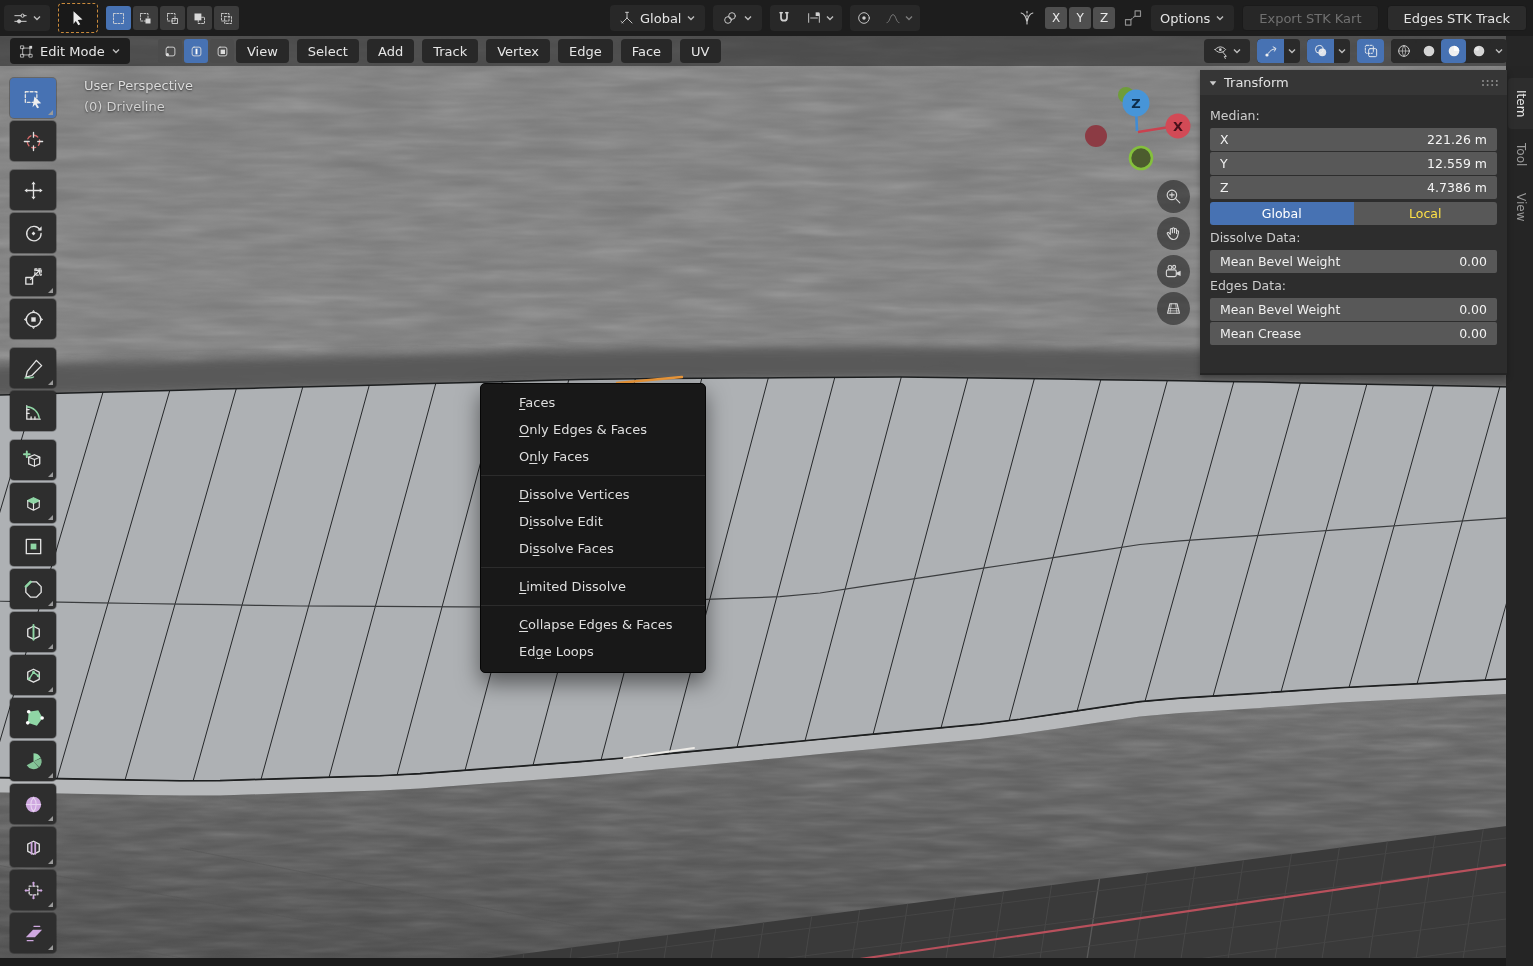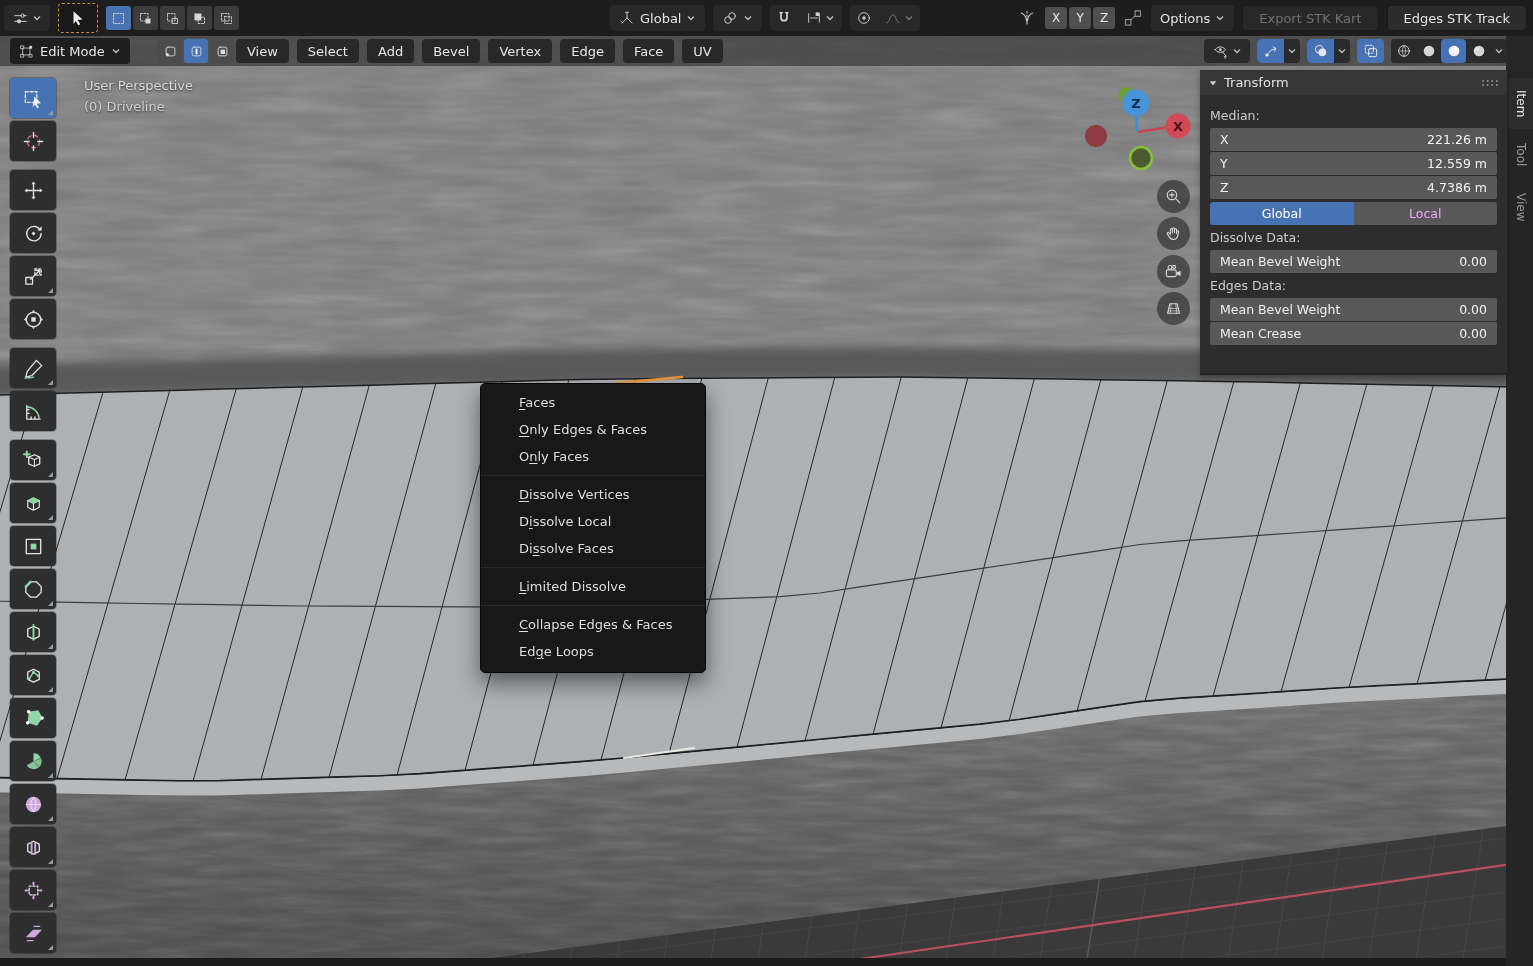--- a/index.html
+++ b/index.html
@@ -65,21 +65,21 @@
   
   .sidebar { position:absolute; left:1200px; top:34px; width:307px; height:305px; background:#2d2d2d; z-index:18; border-bottom:2px solid #242424; box-shadow:0 3px 6px rgba(0,0,0,.3); font-size:12.5px; }
   .panel-head { height:25px; background:#363636; display:flex; align-items:center; padding:0 8px; color:#e2e2e2; gap:6px; }
   .panel-head .tri { width:10px; height:10px; color:#cdcdcd; }
   .panel-head .grip { margin-left:auto; color:#8f8f8f; width:18px; height:10px; }
   .panel-body { padding:8px 10px 0 10px; }
   .plabel { color:#cdcdcd; margin:5px 0 5px 0; }
   .prow { display:flex; justify-content:space-between; align-items:center; height:23px; background:#585858; border-radius:2px; margin-bottom:1px; padding:0 10px; color:#f0f0f0; }
   .prow .pv { color:#f4f4f4; }
   .ptoggle { display:flex; height:23px; margin:3px 0 4px 0; border-radius:3px; overflow:hidden; }
-  .ptoggle > div { flex:1; display:flex; align-items:center; justify-content:center; background:#585858; color:#f0abfc; }
+  .ptoggle > div { flex:1; display:flex; align-items:center; justify-content:center; background:#585858; color:#fde047; }
   .ptoggle > div.on { background:#4772b3; color:#fff; }
 
   
   .tabstrip { position:absolute; left:1506px; top:0; width:27px; height:930px; background:#252525; z-index:17; }
   .vtab { writing-mode:vertical-rl; display:flex; align-items:center; justify-content:center; width:25px; margin:2px 0 2px 2px; padding:12px 0; color:#9b9b9b; font-size:12px; border-radius:4px 0 0 4px; }
   .vtab.on { background:#2d2d2d; color:#e4e4e4; }
   .vtab:first-child { margin-top:42px; }
 
   
   .menu { position:absolute; left:480px; top:347px; width:226px; background:#181818; border:1px solid #060606; border-radius:5px; box-shadow:0 10px 22px rgba(0,0,0,.5); z-index:30; font-size:13px; overflow:hidden; }
@@ -435,21 +435,21 @@
                 <rect x="5" y="5" width="14" height="14" rx="3"></rect>
                 <rect x="9" y="9" width="7" height="7" fill="currentColor" stroke="none"></rect>
               </svg>
             </span>
           </div>
       </div>
       <div class="hmenus">
         <div class="hmenu">View</div>
           <div class="hmenu">Select</div>
           <div class="hmenu">Add</div>
-          <div class="hmenu">Bevel</div>
+          <div class="hmenu">Track</div>
           <div class="hmenu">Vertex</div>
           <div class="hmenu">Edge</div>
           <div class="hmenu">Face</div>
           <div class="hmenu">UV</div>
       </div>
       <div class="vh-right">
         <div class="vh-btn" style="width:46px; gap:3px;">
           <span class="ic">
               <svg viewBox="0 0 24 24" fill="none" stroke="currentColor" stroke-width="1.4" stroke-linecap="round" stroke-linejoin="round">
                 <path d="M3 10s3.6-4.2 8-4.2S19 10 19 10s-3.6 4.2-8 4.2S3 10 3 10z"></path>
@@ -810,21 +810,21 @@
         <div class="vtab">View</div>
     </div>
 
     <div class="menu">
       <div class="menu-items" id="menu-items">
           <div class="menu-item"><span></span><span class="accel">F</span><span>aces</span></div>
           <div class="menu-item"><span></span><span class="accel">O</span><span>nly Edges &amp; Faces</span></div>
           <div class="menu-item"><span>O</span><span class="accel">n</span><span>ly Faces</span></div>
           <div class="menu-sep"></div>
           <div class="menu-item"><span></span><span class="accel">D</span><span>issolve Vertices</span></div>
-          <div class="menu-item"><span>D</span><span class="accel">i</span><span>ssolve Local</span></div>
+          <div class="menu-item"><span>D</span><span class="accel">i</span><span>ssolve Edit</span></div>
           <div class="menu-item"><span>Di</span><span class="accel">s</span><span>solve Faces</span></div>
           <div class="menu-sep"></div>
           <div class="menu-item"><span></span><span class="accel">L</span><span>imited Dissolve</span></div>
           <div class="menu-sep"></div>
           <div class="menu-item"><span></span><span class="accel">C</span><span>ollapse Edges &amp; Faces</span></div>
           <div class="menu-item"><span>Ed</span><span class="accel">g</span><span>e Loops</span></div>
         </div>
     </div>
   </div>
 </div>

